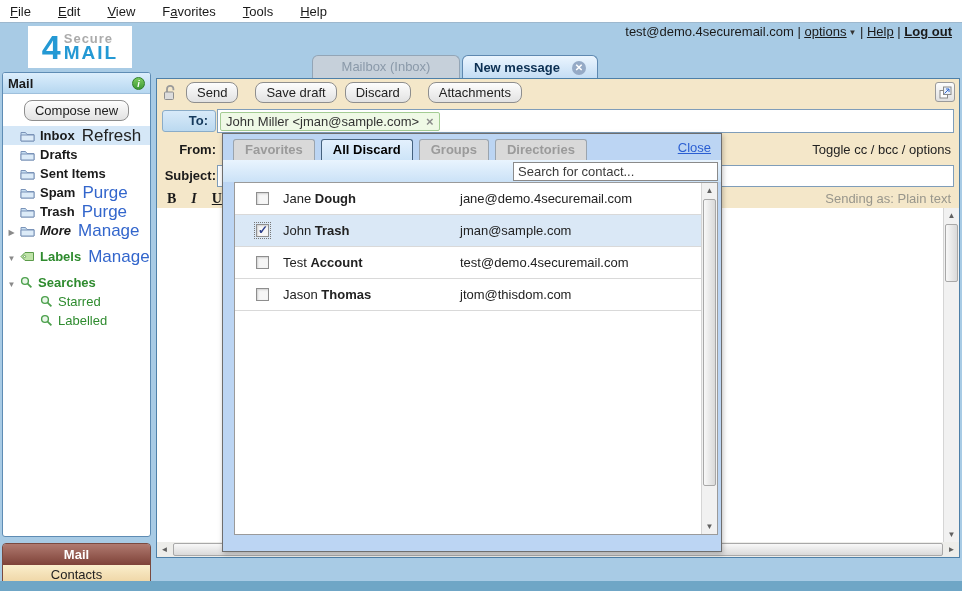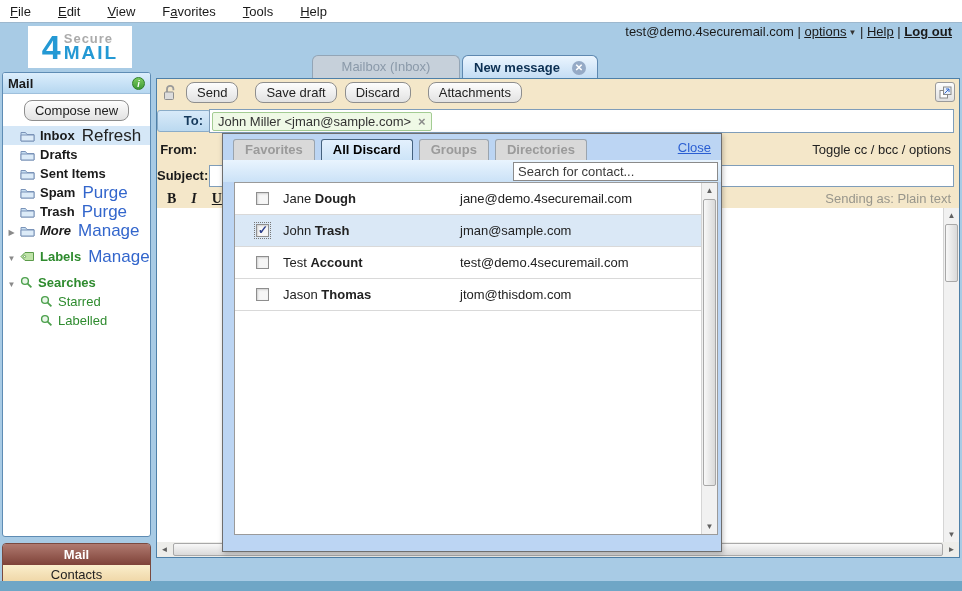--- a/index.html
+++ b/index.html
@@ -80,21 +80,21 @@
   .m-toolbar .btn { margin-left:8px; }
   .m-toolbar .btn.gap { margin-left:17px; }
   .popout { position:absolute; right:4px; top:3px; width:20px; height:20px; background:linear-gradient(#FDFDFD,#E0E0E0);
             border:1px solid #9A9A9A; border-radius:3px; display:flex; align-items:center; justify-content:center;
             cursor:pointer; }
   .row { display:flex; align-items:center; flex:none; }
   .row-to { height:30px; }
   .row-from { height:26px; }
   .row-subj { height:27px; }
   .row-fmt { height:19px; }
-  .lblcell { width:52px; flex:none; text-align:right; padding-right:12px; }
+  .lblcell { width:60px; flex:none; text-align:right; padding-right:1px; }
   .to-btn { display:inline-block; width:54px; height:22px; background:linear-gradient(#D8EAF9,#BBD9F0);
             border:1px solid #8AACC8; border-radius:3px; color:#15395C; font-weight:bold; text-align:right;
             padding:2px 7px 0 0; cursor:pointer; }
   .form-lbl { font-weight:bold; color:#1a1a1a; }
   .to-field { flex:1; margin-right:5px; height:24px; background:#fff; border:1px solid #7F9DB9;
               display:flex; align-items:center; padding:0 2px; }
   .chip { background:#EFF9E6; border:1px solid #A3CC93; border-radius:2px; padding:1px 5px; color:#333;
           display:flex; align-items:center; gap:7px; }
   .chip-x::before { content:"×"; color:#8A8A8A; font-weight:bold; cursor:pointer; }
   .toggle-cc { flex:1; text-align:right; padding-right:8px; color:#222; cursor:pointer; }

